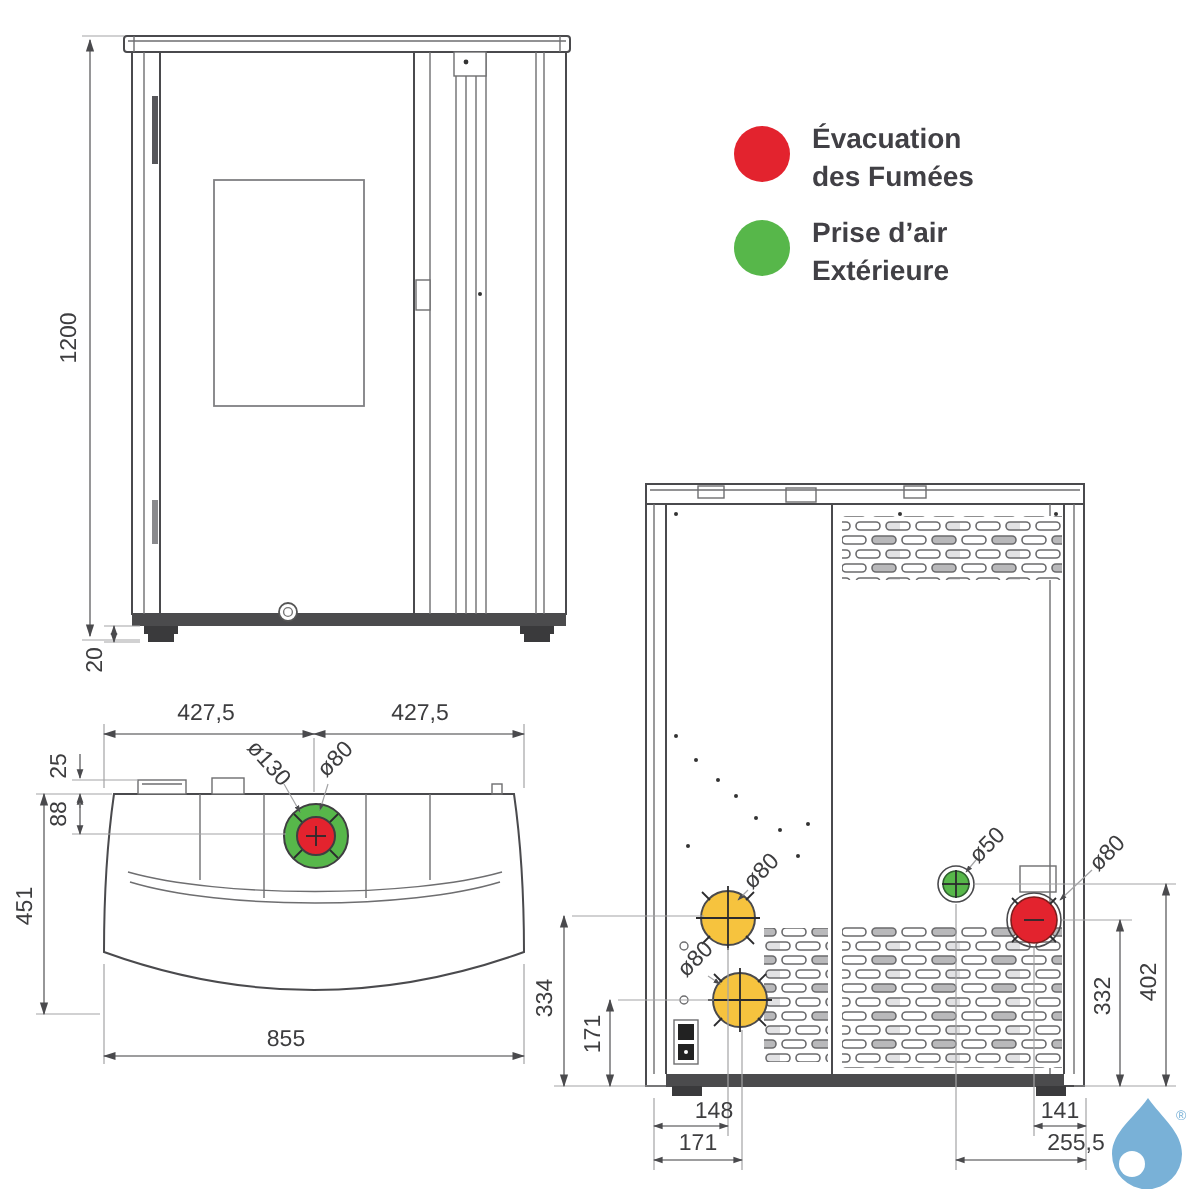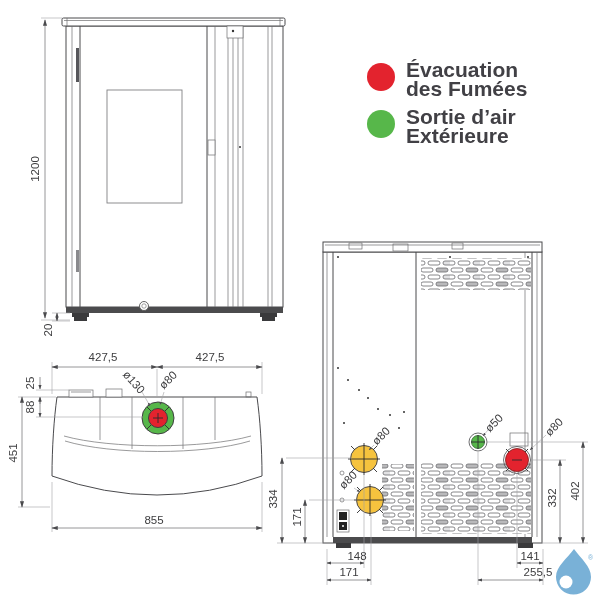--- a/index.html
+++ b/index.html
@@ -17,21 +17,21 @@
   
   .dim-label{position:absolute;font-size:11.5px;color:var(--dim_text,#3d3d3f);
              white-space:nowrap;transform:translate(-50%,-50%);}
   .dim-label.v {transform:translate(-50%,-50%) rotate(-90deg);}
   .dim-label.da{transform:translate(-50%,-50%) rotate(-45deg);}
   .dim-label.dd{transform:translate(-50%,-50%) rotate(48deg);}
   
   .legend{position:absolute;}
   .lg-row{display:flex;align-items:flex-start;gap:11px;margin-bottom:9px;}
   .dot{width:28px;height:28px;border-radius:50%;flex:0 0 auto;margin-top:3px;}
-  .lg-text{font-size:21px;font-weight:bold;line-height:19px;color:var(--legend_text,#414045);}
+  .lg-text{font-size:14px;font-weight:bold;line-height:19px;color:var(--legend_text,#414045);}
 </style>
 </head>
 <body>
 
 <div class="canvas">
 
 <svg width="600" height="600" viewBox="0 0 600 600">
   <defs>
     <marker id="arr" viewBox="0 0 10 10" refX="9" refY="5" markerWidth="8" markerHeight="8" orient="auto-start-reverse">
           <path d="M0,1.8 L10,5 L0,8.2 z" fill="#4a4a4d"></path>
@@ -268,34 +268,34 @@
 </svg>
 
 <div class="legend" style="left:367px;top:60px;">
   <div class="lg-row">
     <span class="dot" style="background:var(--red)"></span>
     <span class="lg-text"><span>Évacuation</span><br>
       <span>des Fumées</span></span>
   </div>
   <div class="lg-row">
     <span class="dot" style="background:var(--green)"></span>
-    <span class="lg-text"><span>Sortie d’air</span><br>
+    <span class="lg-text"><span>Prise d’air</span><br>
       <span>Extérieure</span></span>
   </div>
 </div>
 
 <span class="dim-label v" style="left:35px;top:169px">1200</span>
 <span class="dim-label v" style="left:48px;top:330px">20</span>
 
 <span class="dim-label" style="left:103px;top:357px">427,5</span>
 <span class="dim-label" style="left:210px;top:357px">427,5</span>
 <span class="dim-label v" style="left:30px;top:383px">25</span>
 <span class="dim-label v" style="left:30px;top:407px">88</span>
 <span class="dim-label v" style="left:13px;top:453px">451</span>
-<span class="dim-label" style="left:154px;top:520px">855</span>
+<span class="dim-label" style="left:143px;top:520px">855</span>
 <span class="dim-label dd" style="left:134px;top:382px">ø130</span>
 <span class="dim-label da" style="left:168px;top:380px">ø80</span>
 
 <span class="dim-label da" style="left:381px;top:436px">ø80</span>
 <span class="dim-label da" style="left:348px;top:480px">ø80</span>
 <span class="dim-label da" style="left:494px;top:423px">ø50</span>
 <span class="dim-label da" style="left:554px;top:427px">ø80</span>
 <span class="dim-label v" style="left:273px;top:499px">334</span>
 <span class="dim-label v" style="left:297px;top:517px">171</span>
 <span class="dim-label v" style="left:552px;top:498px">332</span>

